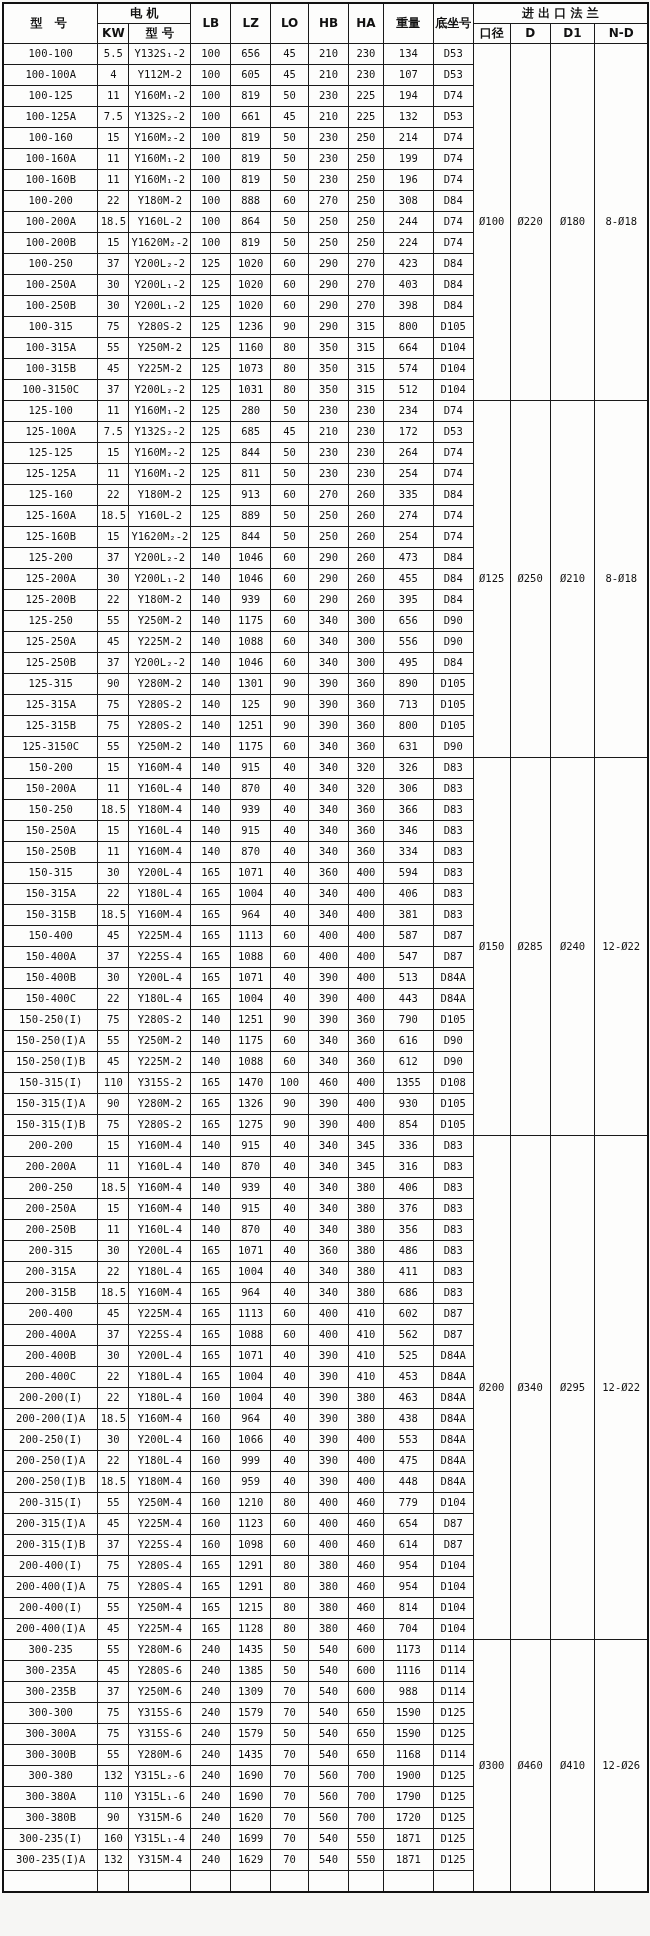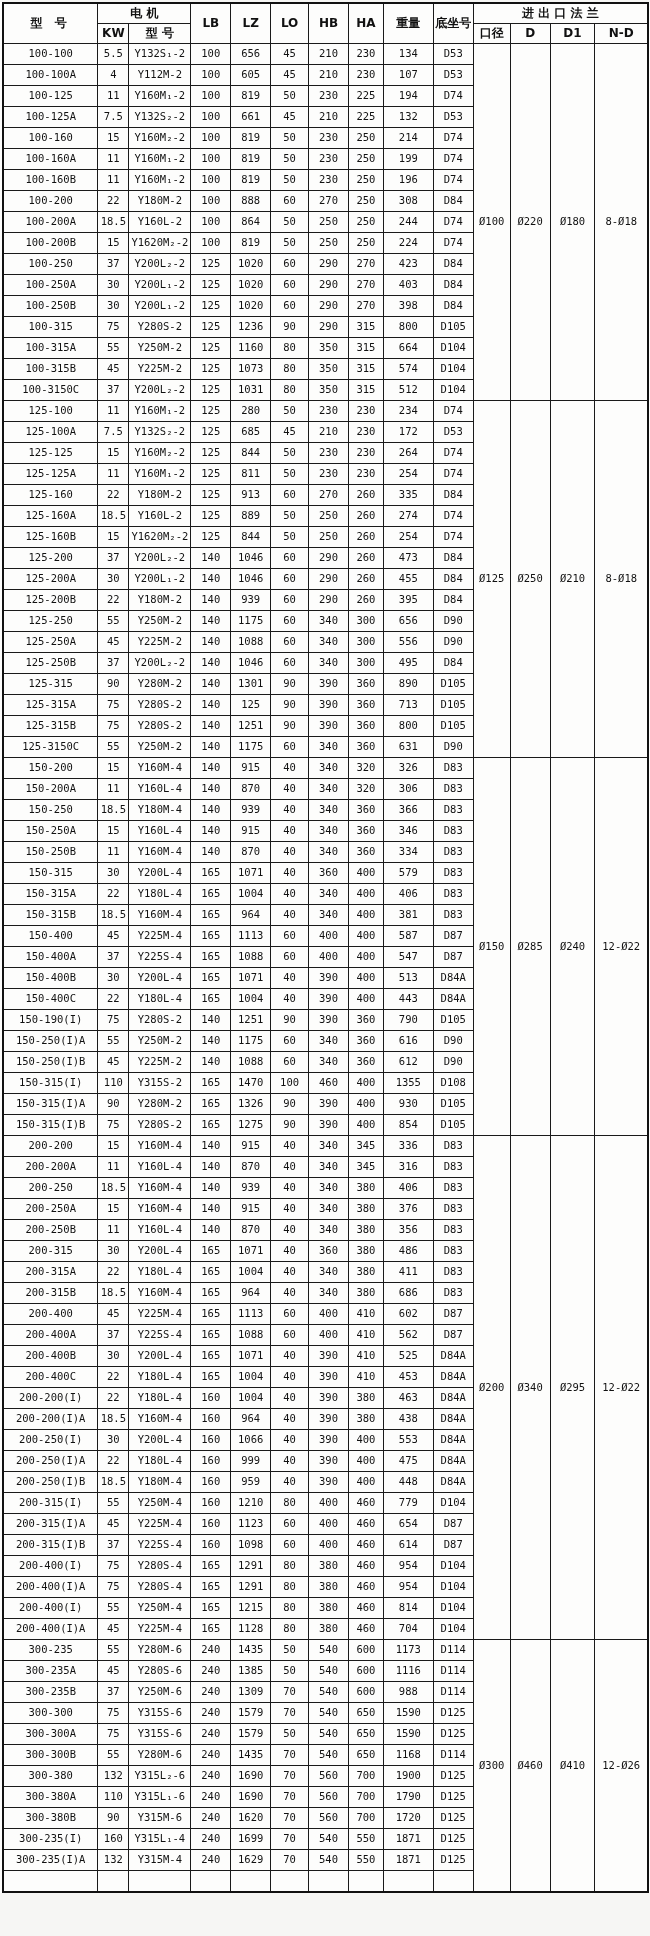--- a/index.html
+++ b/index.html
@@ -563,21 +563,21 @@
         </tr>
         <tr>
           <td class="model">150-315</td>
           <td>30</td>
           <td>Y200L-4</td>
           <td>165</td>
           <td>1071</td>
           <td>40</td>
           <td>360</td>
           <td>400</td>
-          <td>579</td>
+          <td>594</td>
           <td>D83</td>
         </tr>
         <tr>
           <td class="model">150-315A</td>
           <td>22</td>
           <td>Y180L-4</td>
           <td>165</td>
           <td>1004</td>
           <td>40</td>
           <td>340</td>
@@ -639,21 +639,21 @@
           <td>Y180L-4</td>
           <td>165</td>
           <td>1004</td>
           <td>40</td>
           <td>390</td>
           <td>400</td>
           <td>443</td>
           <td>D84A</td>
         </tr>
         <tr>
-          <td class="model">150-190(I)</td>
+          <td class="model">150-250(I)</td>
           <td>75</td>
           <td>Y280S-2</td>
           <td>140</td>
           <td>1251</td>
           <td>90</td>
           <td>390</td>
           <td>360</td>
           <td>790</td>
           <td>D105</td>
         </tr>

